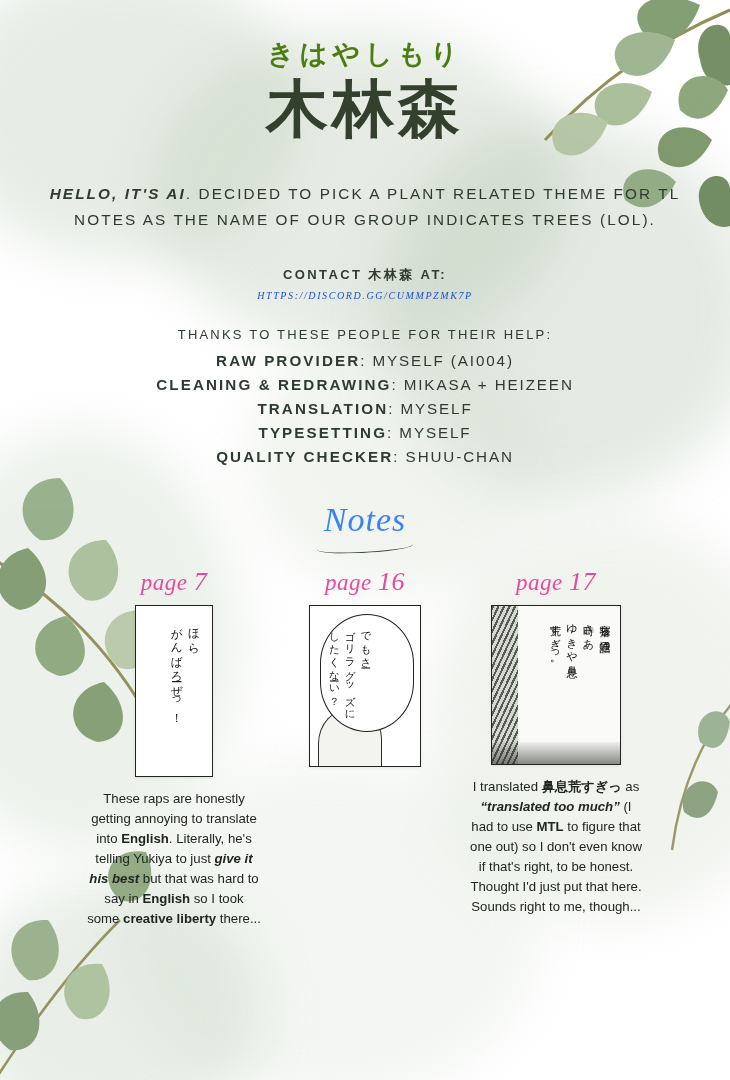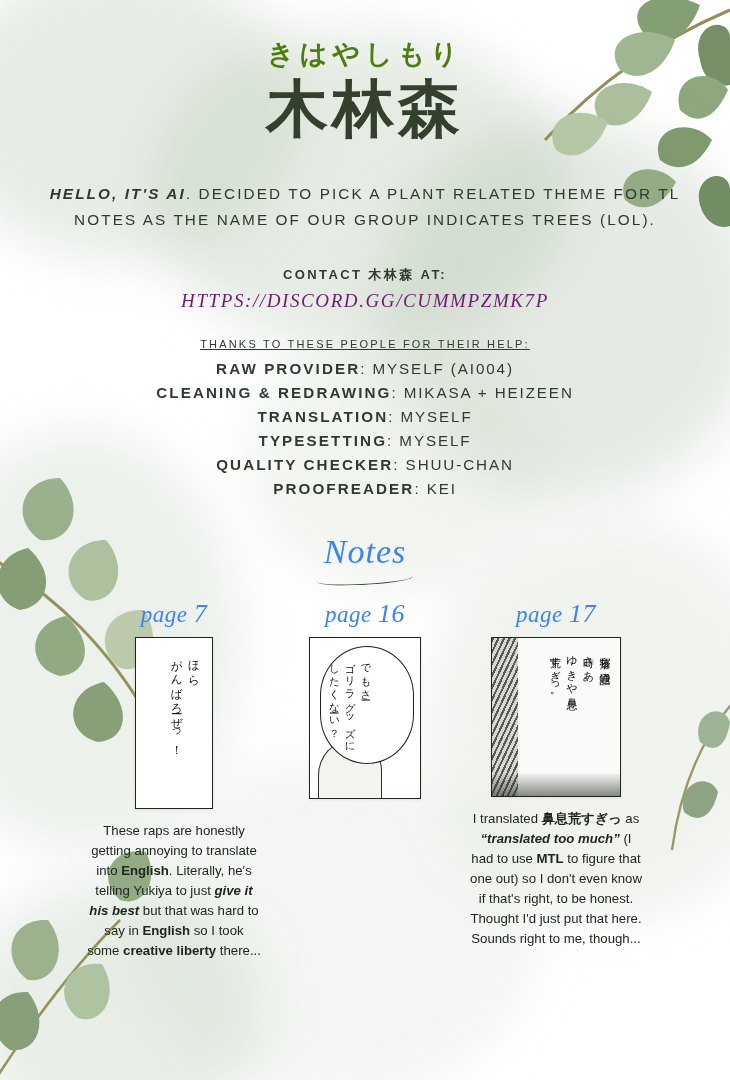--- a/index.html
+++ b/index.html
@@ -88,39 +88,38 @@
     font-weight: 700;
     letter-spacing: 2.4px;
     text-transform: uppercase;
     margin-top: 32px;
   }
   .contact-line .jp { font-family: "DejaVu Sans", sans-serif; }
   .discord {
     margin-top: 6px;
     font-family: "Liberation Serif", serif;
     font-style: italic;
-    font-size: 19px;
+    font-size: 10px;
     letter-spacing: 1.6px;
     text-transform: uppercase;
-    color: #701a75;
+    color: #1d4ed8;
   }
 
   
   .credits {
     position: relative;
     z-index: 3;
     margin-top: 26px;
     text-align: center;
     text-transform: uppercase;
   }
   .credits-head {
-    font-size: 11px;
+    font-size: 13px;
     letter-spacing: 2.2px;
     margin-bottom: 7px;
-    text-decoration: underline;
   }
   .credit-row {
     font-size: 15.2px;
     letter-spacing: 1.9px;
     line-height: 1.58;
   }
   .credit-row .role { font-weight: 700; letter-spacing: 2.1px; }
 
   
   .notes-title-wrap {
@@ -162,21 +161,21 @@
   .note-col {
     width: 175px;
     display: flex;
     flex-direction: column;
     align-items: center;
   }
   .page-label {
     font-family: "Liberation Serif", serif;
     font-style: italic;
     font-size: 23px;
-    color: #3b82f6;
+    color: #ec4899;
     letter-spacing: 0.5px;
     margin-bottom: 8px;
   }
   .page-label .num { font-size: 26px; }
 
   .panel {
     background: #ffffff;
     border: 1.4px solid #20251f;
     position: relative;
     overflow: hidden;
@@ -343,23 +342,20 @@
   </div>
   <div class="credit-row">
     <span class="role">TRANSLATION</span><span>: MYSELF</span>
   </div>
   <div class="credit-row">
     <span class="role">TYPESETTING</span><span>: MYSELF</span>
   </div>
   <div class="credit-row">
     <span class="role">QUALITY CHECKER</span><span>: SHUU-CHAN</span>
   </div>
-  <div class="credit-row">
-    <span class="role">PROOFREADER</span><span>: KEI</span>
-  </div>
 </div>
 
 <div class="notes-title-wrap">
   <span class="notes-title">Notes</span>
   <span class="notes-underline"></span>
 </div>
 
 <div class="notes-grid">
 
   <div class="note-col">

